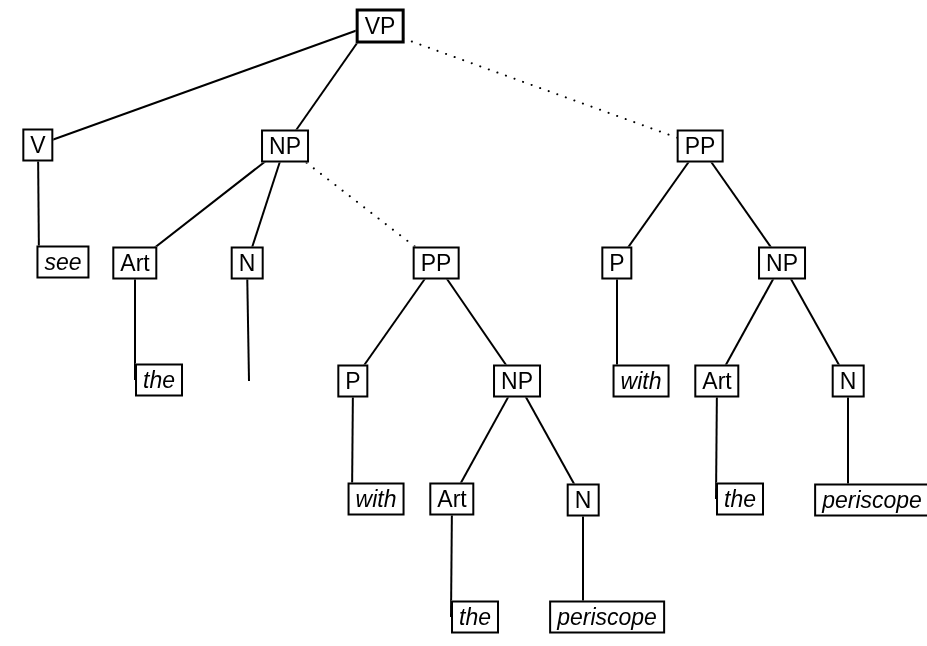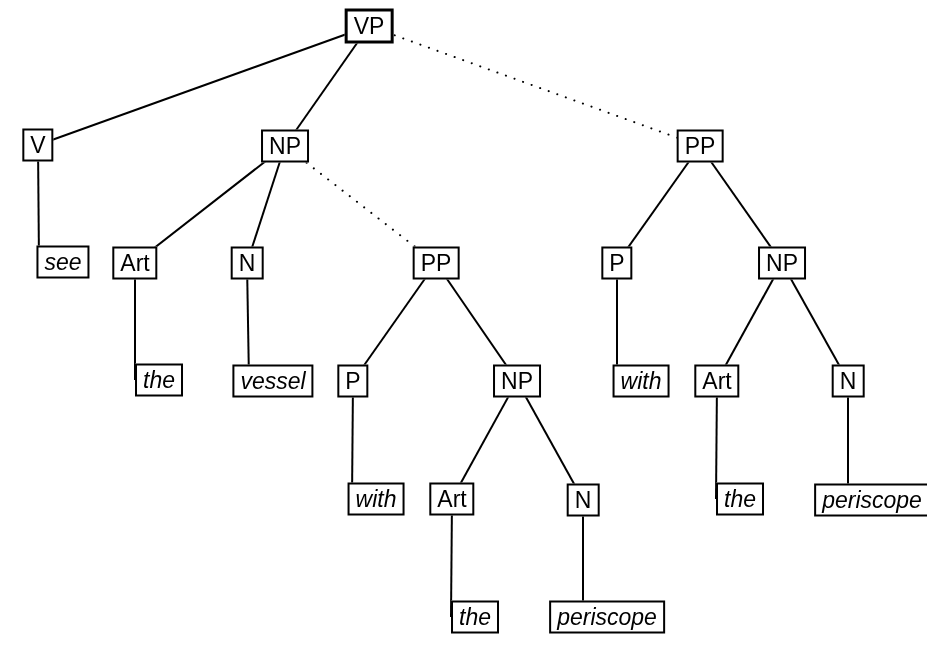--- a/index.html
+++ b/index.html
@@ -51,34 +51,33 @@
       <line x1="583" y1="500" x2="583" y2="617" class="solid"></line>
       <line x1="700" y1="146" x2="617" y2="263" class="solid"></line>
       <line x1="700" y1="146" x2="782" y2="263" class="solid"></line>
       <line x1="617" y1="263" x2="617" y2="381" class="solid"></line>
       <line x1="782" y1="263" x2="717" y2="381" class="solid"></line>
       <line x1="782" y1="263" x2="848" y2="381" class="solid"></line>
       <line x1="717" y1="381" x2="716" y2="499" class="solid"></line>
       <line x1="848" y1="381" x2="848" y2="500" class="solid"></line>
     </svg>
 
-  <div class="node root" style="left:369px; top:26px">VP</div>
+  <div class="node root" style="left:380px; top:26px">VP</div>
   <div class="node" style="left:38px;  top:145px">V</div>
   <div class="node" style="left:285px; top:146px">NP</div>
   <div class="node" style="left:700px; top:146px">PP</div>
 
   <div class="node word" style="left:39px;  top:262px">see</div>
   <div class="node" style="left:135px; top:263px">Art</div>
   <div class="node" style="left:247px; top:263px">N</div>
   <div class="node" style="left:436px; top:263px">PP</div>
   <div class="node" style="left:617px; top:263px">P</div>
   <div class="node" style="left:782px; top:263px">NP</div>
 
   <div class="node word" style="left:135px; top:380px">the</div>
-  <div class="node word" style="left:249px; top:381px">vessel</div>
   <div class="node" style="left:353px; top:381px">P</div>
   <div class="node" style="left:517px; top:381px">NP</div>
   <div class="node word" style="left:617px; top:381px">with</div>
   <div class="node" style="left:717px; top:381px">Art</div>
   <div class="node" style="left:848px; top:381px">N</div>
 
   <div class="node word" style="left:352px; top:499px">with</div>
   <div class="node" style="left:452px; top:499px">Art</div>
   <div class="node" style="left:583px; top:500px">N</div>
   <div class="node word" style="left:716px; top:499px">the</div>

